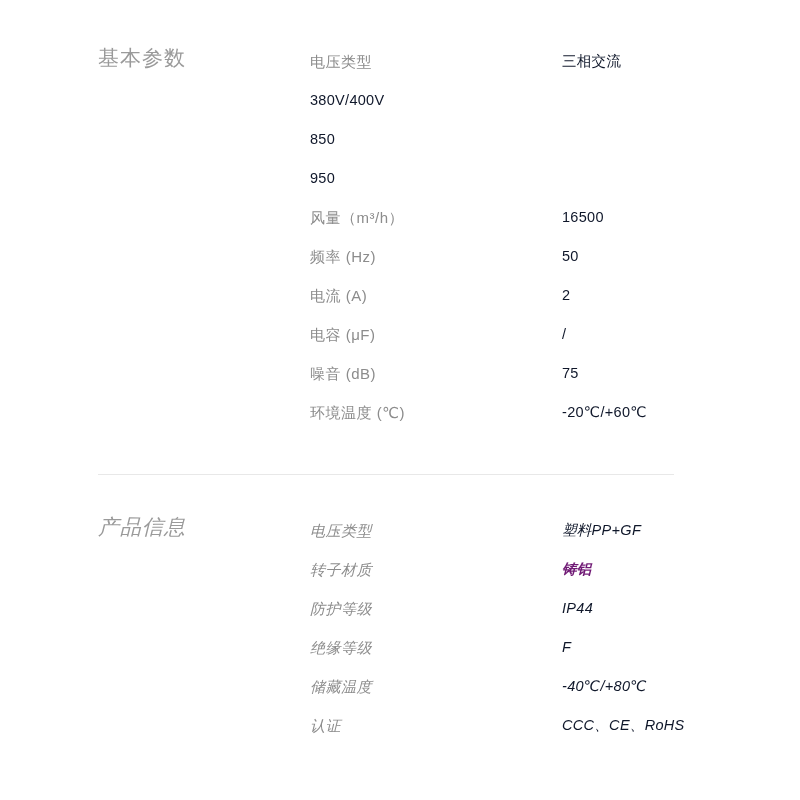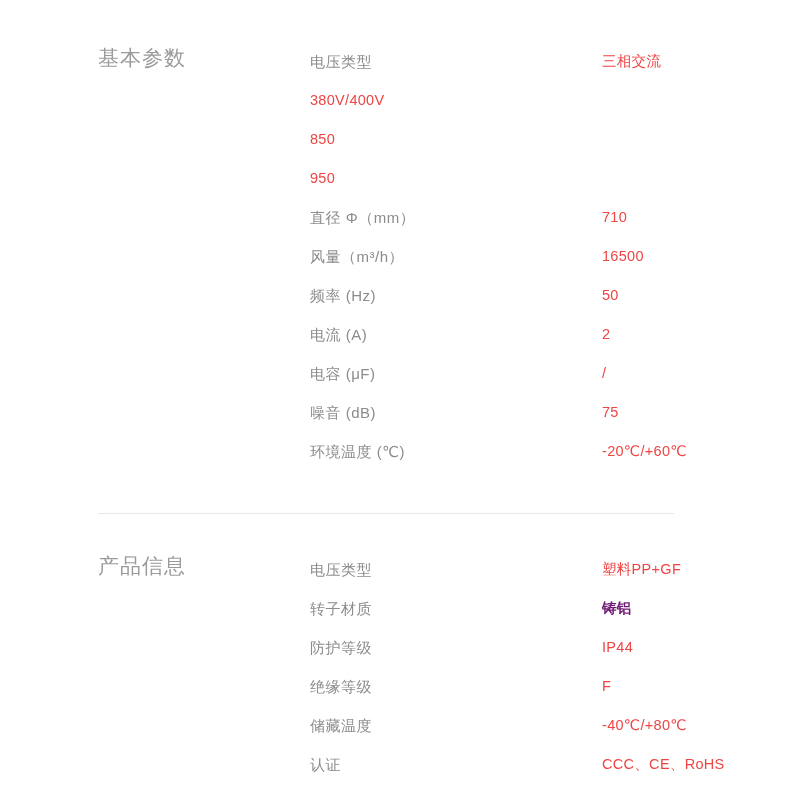--- a/index.html
+++ b/index.html
@@ -37,51 +37,51 @@
     padding-top: 2px;
     font-weight: 400;
   }
   .spec-table {
     flex: 1 1 auto;
   }
   .spec-row {
     display: flex;
     align-items: flex-start;
     height: 39px;
-    gap: 40px;
   }
   .spec-label {
     width: 252px;
     flex: 0 0 252px;
     font-size: 15px;
     color: #8c8c8c;
     letter-spacing: 0.5px;
     line-height: 39px;
   }
   .spec-value {
     flex: 1 1 auto;
     font-size: 14.5px;
-    color: #ef4444;
+    color: #0f172a;
     letter-spacing: 0.3px;
     line-height: 39px;
   }
   .spec-value.bold {
     font-weight: bold;
     color: #701a75;
   }
   .divider {
     height: 1px;
     background: #e8e8e8;
     margin: 0 98px;
   }
   #section-basic {
     padding-top: 42px;
   }
   #section-product {
     padding-top: 36px;
+    font-style: italic;
   }
   .divider-wrap {
     padding-top: 42px;
   }
 </style>
 </head>
 <body>
 
 <div class="page">
 
@@ -94,24 +94,20 @@
         <div class="spec-value">三相交流</div>
       </div>
       <div class="spec-row">
         <div class="spec-value">380V/400V</div>
       </div>
       <div class="spec-row">
         <div class="spec-value">850</div>
       </div>
       <div class="spec-row">
         <div class="spec-value">950</div>
-      </div>
-      <div class="spec-row">
-        <div class="spec-label">直径 Φ（mm）</div>
-        <div class="spec-value">710</div>
       </div>
       <div class="spec-row">
         <div class="spec-label">风量（m³/h）</div>
         <div class="spec-value">16500</div>
       </div>
       <div class="spec-row">
         <div class="spec-label">频率 (Hz)</div>
         <div class="spec-value">50</div>
       </div>
       <div class="spec-row">

